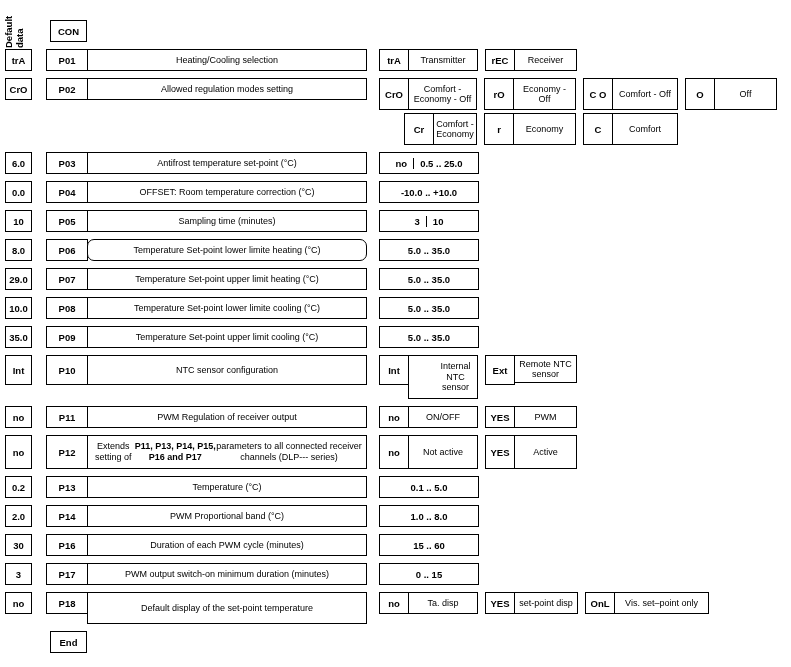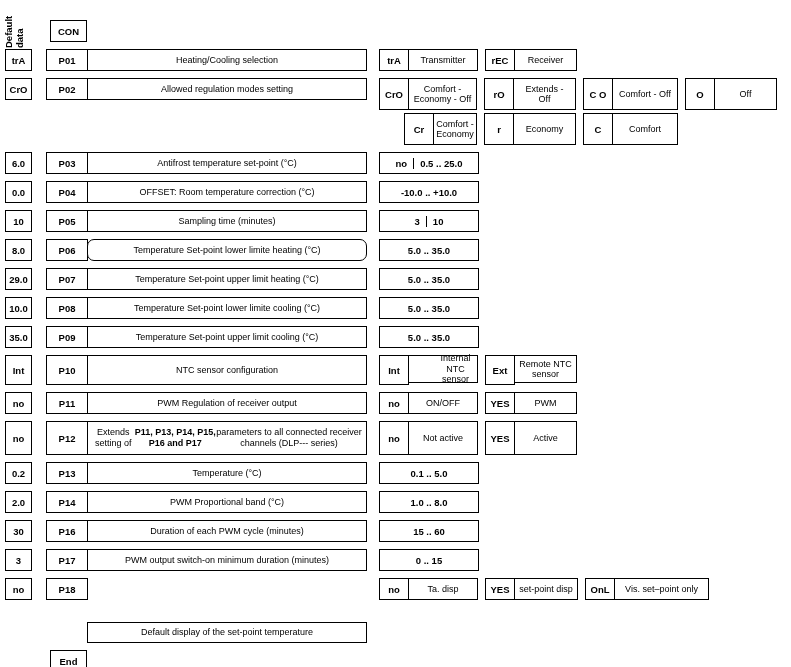--- a/index.html
+++ b/index.html
@@ -70,21 +70,21 @@
         <div class="box desc-box" style="height: 22px;">Allowed regulation modes setting</div>
         <div class="options">
           <div class="opt-line">
             <div class="opt-pair">
               <div class="box opt-code" style="height: 32px;">CrO</div>
               <div class="box opt-label" style="height: 32px; width: 69px;">Comfort -
 Economy - Off</div>
             </div>
             <div class="opt-pair">
               <div class="box opt-code" style="height: 32px;">rO</div>
-              <div class="box opt-label" style="height: 32px; width: 63px;">Extends -
+              <div class="box opt-label" style="height: 32px; width: 63px;">Economy -
 Off</div>
             </div>
             <div class="opt-pair">
               <div class="box opt-code" style="height: 32px;">C O</div>
               <div class="box opt-label" style="height: 32px; width: 66px;">Comfort - Off</div>
             </div>
             <div class="opt-pair">
               <div class="box opt-code" style="height: 32px;">O</div>
               <div class="box opt-label" style="height: 32px; width: 63px;">Off</div>
             </div>
@@ -185,21 +185,21 @@
         </div>
       </div>
       <div class="row">
         <div class="box bold default-box" style="height: 30px;">Int</div>
         <div class="box bold code-box" style="height: 30px;">P10</div>
         <div class="box desc-box" style="height: 30px;">NTC sensor configuration</div>
         <div class="options">
           <div class="opt-line">
             <div class="opt-pair">
               <div class="box opt-code" style="height: 30px;">Int</div>
-              <div class="box opt-label" style="height: 28px; width: 70px; padding-left: 26px;">Internal NTC
+              <div class="box opt-label" style="height: 44px; width: 70px; padding-left: 26px;">Internal NTC
 sensor</div>
             </div>
             <div class="opt-pair">
               <div class="box opt-code" style="height: 30px;">Ext</div>
               <div class="box opt-label" style="height: 28px; width: 63px;">Remote NTC
 sensor</div>
             </div>
           </div>
         </div>
       </div>
@@ -277,21 +277,21 @@
         <div class="box desc-box" style="height: 22px;">PWM output switch-on minimum duration (minutes)</div>
         <div class="options">
           <div class="opt-line">
             <div class="box opt-single" style="height: 22px; width: 100px;">0 .. 15</div>
           </div>
         </div>
       </div>
       <div class="row">
         <div class="box bold default-box" style="height: 22px;">no</div>
         <div class="box bold code-box" style="height: 22px;">P18</div>
-        <div class="box desc-box" style="height: 21px; margin-top: 44px;">Default display of the set-point temperature</div>
+        <div class="box desc-box" style="height: 32px;">Default display of the set-point temperature</div>
         <div class="options">
           <div class="opt-line">
             <div class="opt-pair">
               <div class="box opt-code" style="height: 22px;">no</div>
               <div class="box opt-label" style="height: 22px; width: 70px;">Ta. disp</div>
             </div>
             <div class="opt-pair">
               <div class="box opt-code" style="height: 22px;">YES</div>
               <div class="box opt-label" style="height: 22px; width: 64px;">set-point disp</div>
             </div>

